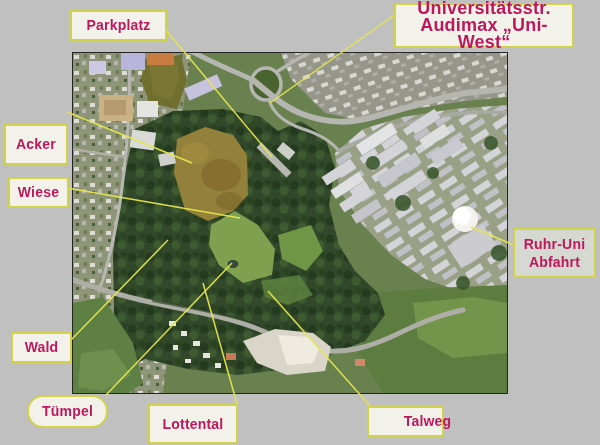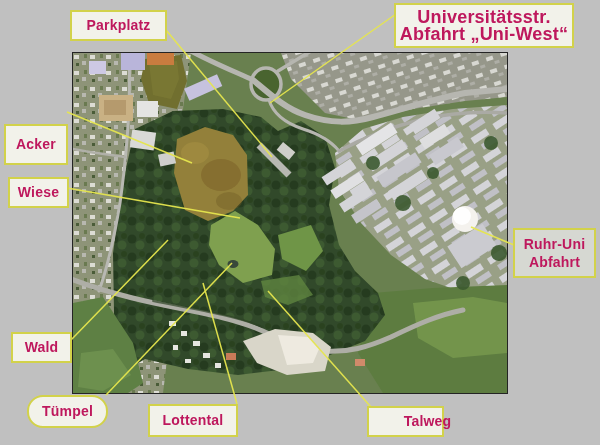--- a/index.html
+++ b/index.html
@@ -17,21 +17,21 @@
          color:#be185d;font-weight:bold;font-size:14px;line-height:17px;
          display:flex;flex-direction:column;align-items:center;justify-content:center;
          text-align:center;box-sizing:border-box;letter-spacing:.2px;}
   #label-parkplatz {left:70px; top:10px; width:97px; height:31px;}
   #label-uni       {left:394px;top:3px;  width:180px;height:45px;font-size:18px;}
   #label-acker     {left:4px;  top:97px; width:64px; height:41px;margin-top:27px;}
   #label-wiese     {left:8px;  top:177px;width:61px; height:31px;}
   #label-audimax   {left:513px;top:228px;width:83px; height:50px;background:#d6d8d2;line-height:18px;}
   #label-wald      {left:11px; top:332px;width:61px; height:31px;}
   #label-tuempel   {left:27px; top:395px;width:81px; height:33px;border-radius:16px;}
-  #label-lottental {left:148px;top:404px;width:90px; height:33px;}
+  #label-lottental {left:148px;top:404px;width:90px; height:40px;}
   #label-talweg    {left:367px;top:406px;width:77px; height:31px;padding-left:44px;}
 </style>
 </head>
 <body>
 
 <div id="stage">
 
   <div id="map-frame">
     <svg viewBox="0 0 434 340" preserveAspectRatio="none">
       <defs>
@@ -181,21 +181,21 @@
       <line x1="237" y1="404" x2="203" y2="283"></line>
       <line x1="371" y1="407" x2="268" y2="291"></line>
     </g>
   </svg>
 
   <div class="label" id="label-parkplatz">
     <span>Parkplatz</span>
   </div>
   <div class="label" id="label-uni">
     <span>Universitätsstr.</span>
-    <span>Abfahrt „Uni-West“</span>
+    <span>Audimax „Uni-West“</span>
   </div>
   <div class="label" id="label-acker">
     <span>Acker</span>
   </div>
   <div class="label" id="label-wiese">
     <span>Wiese</span>
   </div>
   <div class="label" id="label-audimax">
     <span>Ruhr-Uni</span>
     <span>Abfahrt</span>

